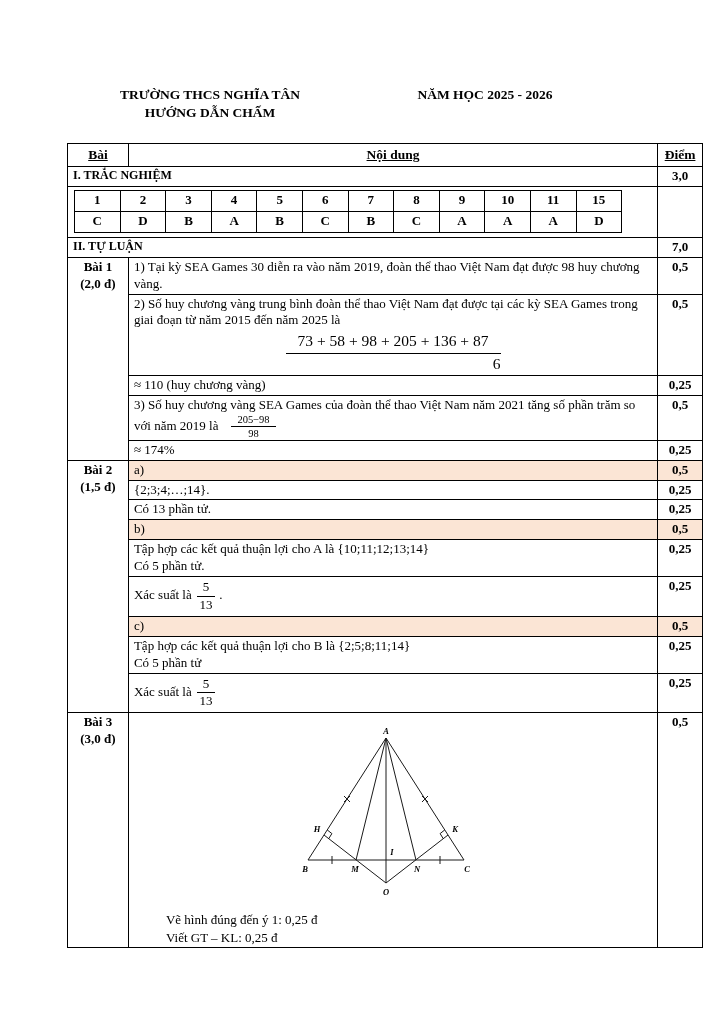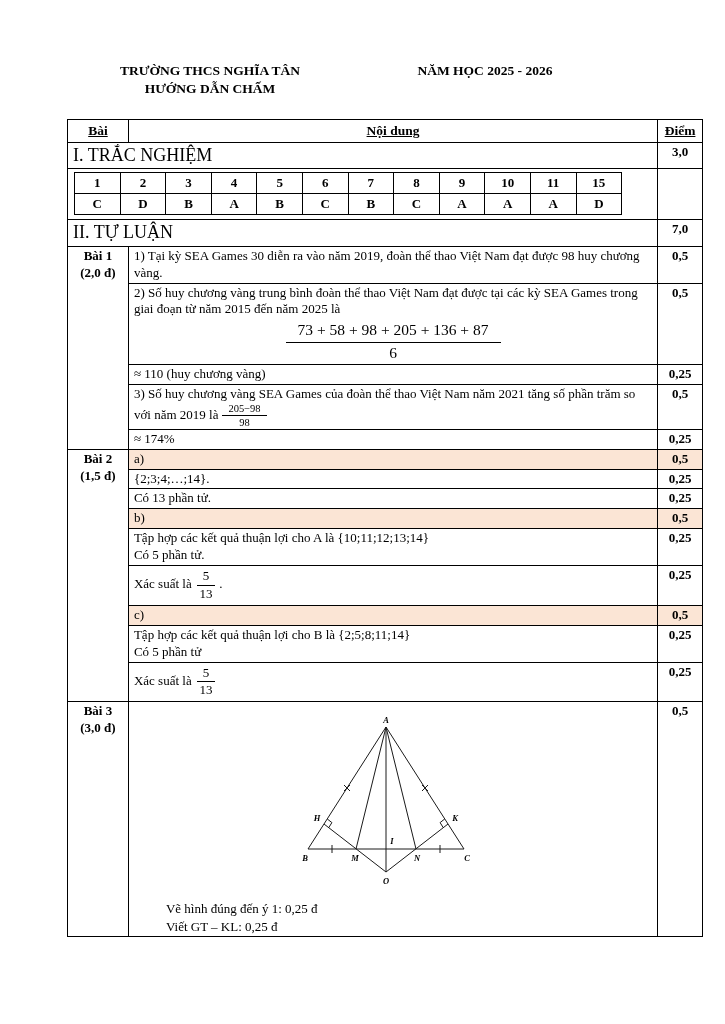--- a/index.html
+++ b/index.html
@@ -2,56 +2,56 @@
 <html><head>
 <meta charset="utf-8">
 <style>
   * { box-sizing: border-box; }
   html,body { margin:0; padding:0; }
   body {
     width:725px; min-height:1024px; background:#ffffff; color:#000;
     font-family:"Liberation Serif","DejaVu Serif",serif;
     font-size:13px;
   }
-  .page { width:725px; min-height:1024px; padding-top:62px; }
+  .page { width:725px; min-height:1024px; padding-top:86px; }
 
   
   .doc-header { display:flex; margin-left:80px; }
   .hdr-left  { width:260px; text-align:center; font-weight:bold; font-size:13.5px; line-height:1.35; }
   .hdr-right { width:290px; text-align:center; font-weight:bold; font-size:13.5px; line-height:1.35; }
 
   
   table.main {
     border-collapse:collapse; width:636px; margin:21px 0 0 67px;
     font-size:13px; line-height:1.3;
   }
   table.main th, table.main td { border:1px solid #000; padding:1px 5px; vertical-align:top; }
   table.main th { font-weight:bold; text-align:center; padding:2px 4px; font-size:13.5px;text-decoration:underline; }
   .col-bai   { width:61px; }
   .col-noi   { width:530px; }
   .col-diem  { width:45px; }
   td.score { text-align:center; font-weight:bold; vertical-align:middle; }
-  td.sect  { font-weight:normal; font-size:18px; }
+  td.sect  { font-weight:bold; font-size:12px; }
   td.group-label { text-align:center; vertical-align:middle; font-weight:bold; padding:0 2px; }
   .hl { background:#fbe5d5; }
   .note-it { font-style:italic; padding-left:2px; }
 
   
   table.ans { border-collapse:collapse; table-layout:fixed; width:548px; margin:2px 0 3px 1px; }
   table.ans td { border:1px solid #000; width:45.6px; text-align:center; font-weight:bold;
                  padding:1px 0; height:21px; vertical-align:middle; }
 
   
   .frac { display:inline-block; text-align:center; vertical-align:middle; line-height:1.15; }
   .frac .fnum { display:block; border-bottom:1px solid #000; padding:0 6px 1px; }
   .frac .fden { display:block; padding-top:1px; }
   .bigfrac-wrap { text-align:center; margin:3px 0 1px; }
-  .bigfrac { font-size:15.5px; }
+  .bigfrac { font-size:15.5px;text-align:right; }
   .bigfrac .fnum { padding:0 12px 3px; border-bottom-width:1.5px; }
-  .smfrac { font-size:10.5px; margin-left:4px; line-height:1.05; }
+  .smfrac { font-size:10.5px; margin-left:13px; line-height:1.05; }
   .medfrac { font-size:13px; margin:2px 4px 2px 5px; }
 
   
   td.figure-cell { height:231px; position:relative; vertical-align:top; }
   .fig-wrap { width:190px; margin:12px auto 2px; }
   .fig-notes { margin-left:32px; line-height:1.35; }
   td.fig-score { vertical-align:bottom; padding-bottom:7px; }
 
   svg text { font-family:"Liberation Serif","DejaVu Serif",serif; font-style:italic; font-weight:bold; font-size:8.5px; }
 </style>

